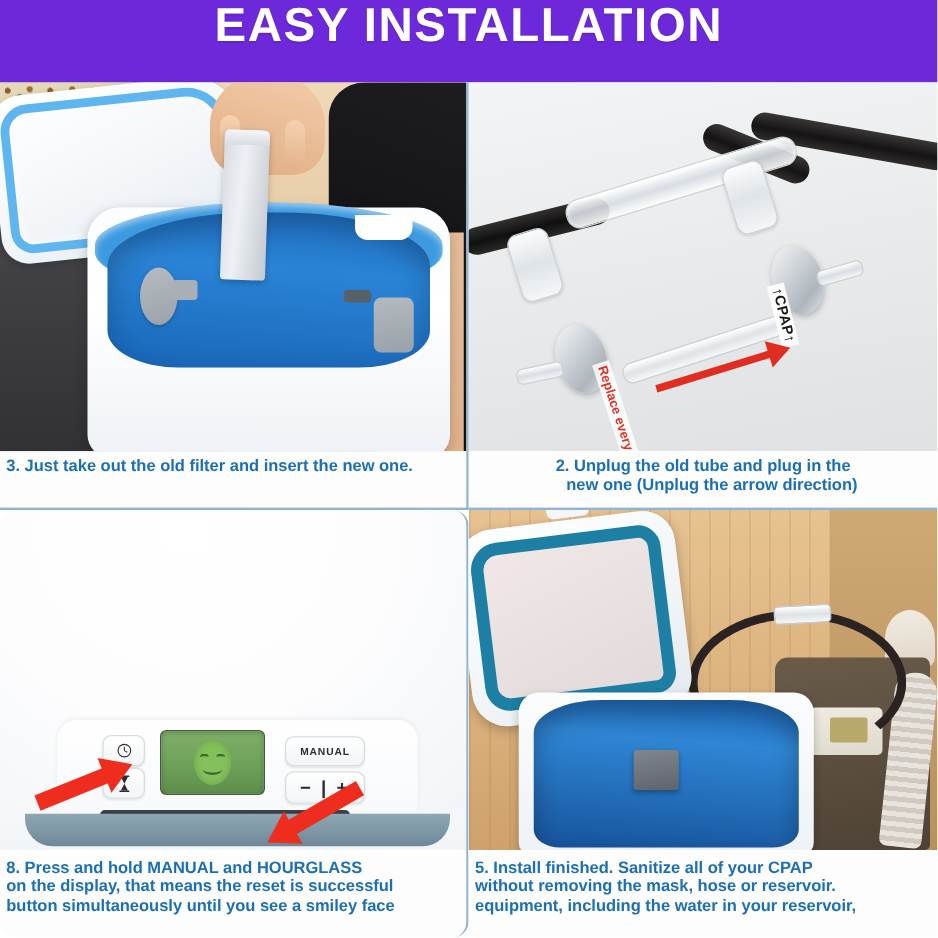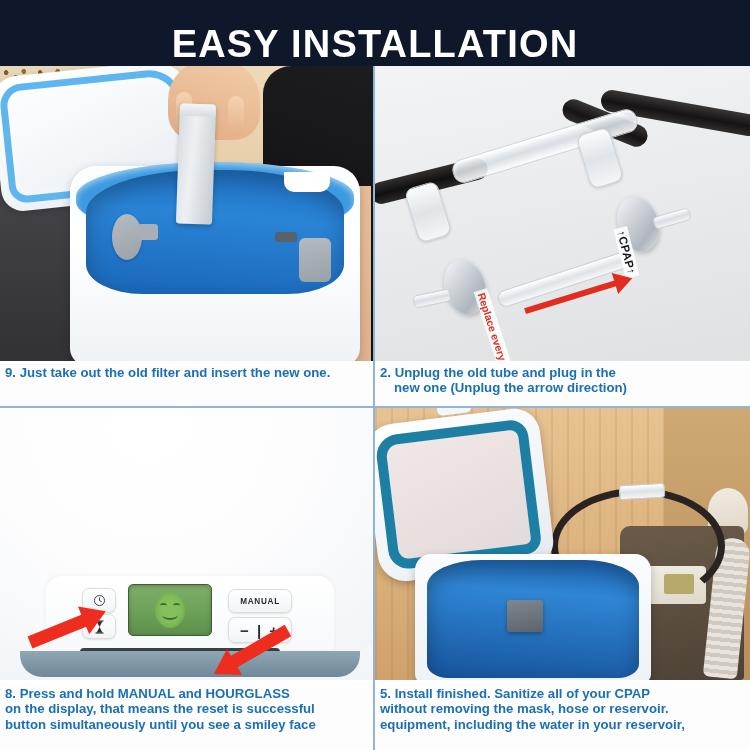--- a/index.html
+++ b/index.html
@@ -20,23 +20,23 @@
     background: #ffffff;
     box-sizing: border-box;
   }
 
   
   #header-banner {
     position: absolute;
     left: 0; top: 0;
     width: 750px;
     height: 66px;
-    background: #0f172a;
+    background: #6d28d9;
     display: flex;
-    align-items: flex-end;
+    align-items: flex-start;
     justify-content: center;
   }
   #header-title {
     color: #ffffff;
     font-size: 38px;
     font-weight: bold;
     letter-spacing: 1.2px;
     font-family: "Liberation Sans", sans-serif;
     text-shadow: 0 1px 1px rgba(0,0,0,0.10);
     white-space: nowrap;
@@ -53,21 +53,21 @@
     grid-template-rows: 342px 342px;
   }
   .cell {
     position: relative;
     overflow: hidden;
     box-sizing: border-box;
     background: #ffffff;
   }
   .cell-r1c1 { border-right: 2px solid #8fb4d4; border-bottom: 2px solid #8fb4d4; }
   .cell-r1c2 { border-bottom: 2px solid #8fb4d4; }
-  .cell-r2c1 { border-right: 2px solid #8fb4d4; }
+  .cell-r2c1 { border-right: 2px solid #8fb4d4; border-radius: 13px; }
   .cell-r2c2 { }
 
   .photo {
     position: absolute;
     left: 0; top: 0;
     width: 100%;
     box-sizing: border-box;
     overflow: hidden;
   }
   .cell-r1c1 .photo, .cell-r1c2 .photo { height: 295px; }
@@ -84,21 +84,21 @@
     font-size: 13.2px;
     font-weight: bold;
     line-height: 15.4px;
     padding: 4px 5px 3px 5px;
     font-family: "Liberation Sans", sans-serif;
     text-shadow: 0 0 1px rgba(255,255,255,0.9);
   }
   .caption .ln { display: block; white-space: nowrap; }
   .caption .ind { padding-left: 14px; }
   .cell-r1c1 .caption { height: 45px; }
-  .cell-r1c2 .caption { height: 45px; }
+  .cell-r1c2 .caption { height: 45px; text-align: center; }
   .cell-r2c1 .caption { height: 68px; }
   .cell-r2c2 .caption { height: 68px; }
 
   
   .p1-bg {
     position: absolute; inset: 0;
     background:
       linear-gradient(180deg, #3a3a3c 0%, #3a3a3c 100%);
   }
   .p1-rug {
@@ -537,21 +537,21 @@
         <div class="p1-finger" style="left:228px; top:30px; width:16px; height:40px;"></div>
         <div class="p1-filter">
           <div class="p1-filter-top"></div>
         </div>
         <div class="p1-latch"></div>
         <div class="p1-latch2"></div>
         <div class="p1-slot"></div>
         <div class="p1-sidegrip"></div>
       </div>
       <div class="caption">
-        <span class="ln">9. Just take out the old filter and insert the new one.</span>
+        <span class="ln">3. Just take out the old filter and insert the new one.</span>
       </div>
     </div>
 
     <div class="cell cell-r1c2">
       <div class="photo">
         <div class="p2-bg"></div>
         <div class="p2-hose-b"></div>
         <div class="p2-hose-b2"></div>
         <div class="p2-hose-a"></div>
         <div class="p2-clear-tube"></div>

